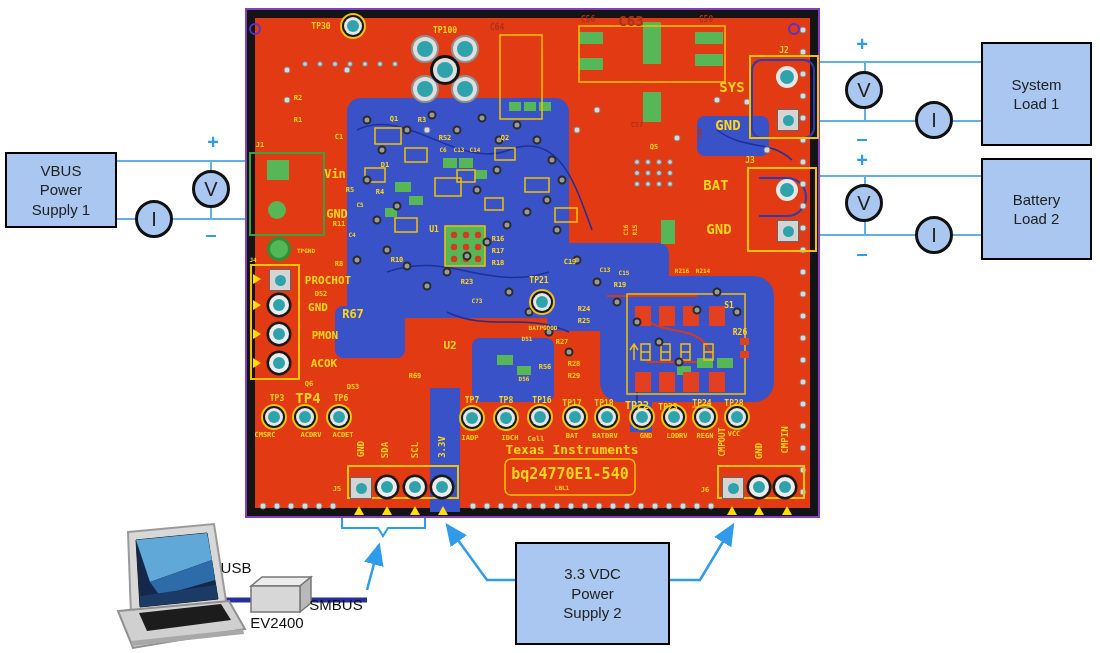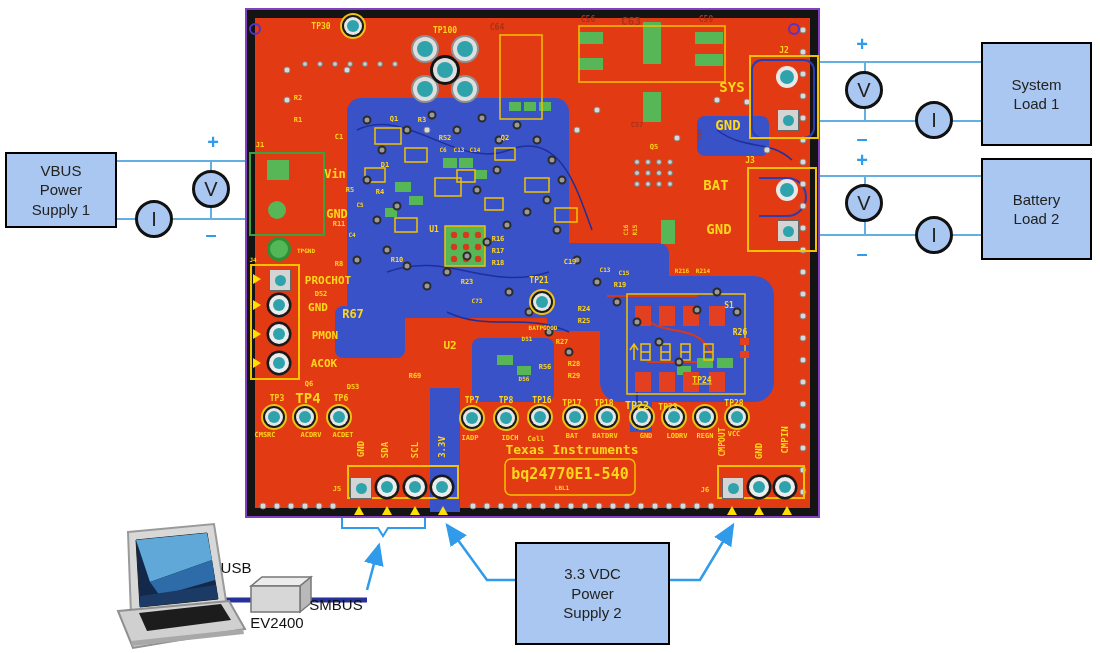--- a/index.html
+++ b/index.html
@@ -376,21 +376,21 @@
         <div class="tp" style="left: 23px; top: 230px; width: 18px; height: 18px; background: rgb(83, 183, 87); box-shadow: rgb(47, 143, 52) 0px 0px 0px 3px;"></div>
         <div class="tp" style="left: 170px; top: 31px; width: 16px; height: 16px; background: rgb(47, 163, 172); box-shadow: rgb(222, 222, 222) 0px 0px 0px 4px, rgb(144, 144, 144) 0px 0px 0px 6px;"></div>
         <div class="tp" style="left: 210px; top: 31px; width: 16px; height: 16px; background: rgb(47, 163, 172); box-shadow: rgb(222, 222, 222) 0px 0px 0px 4px, rgb(144, 144, 144) 0px 0px 0px 6px;"></div>
         <div class="tp" style="left: 170px; top: 71px; width: 16px; height: 16px; background: rgb(47, 163, 172); box-shadow: rgb(222, 222, 222) 0px 0px 0px 4px, rgb(144, 144, 144) 0px 0px 0px 6px;"></div>
         <div class="tp" style="left: 210px; top: 71px; width: 16px; height: 16px; background: rgb(47, 163, 172); box-shadow: rgb(222, 222, 222) 0px 0px 0px 4px, rgb(144, 144, 144) 0px 0px 0px 6px;"></div>
         <div class="tp" style="left: 190px; top: 52px; width: 16px; height: 16px; background: rgb(47, 163, 172); box-shadow: rgb(222, 222, 222) 0px 0px 0px 4px, rgb(20, 20, 20) 0px 0px 0px 7px;"></div>
         <span class="silk" style="left: 74px; top: 16px; font-size: 8px;">TP30</span>
         <span class="silk" style="left: 198px; top: 20px; font-size: 8px;">TP100</span>
         <span class="silk" style="left: 250px; top: 17px; font-size: 8px; color: rgb(168, 50, 28);">C64</span>
         <span class="silk" style="left: 341px; top: 9px; font-size: 8px; color: rgb(168, 50, 28);">C56</span>
-        <span class="silk" style="left: 384px; top: 11px; font-size: 11px; color: rgb(168, 50, 28);">C63</span>
+        <span class="silk" style="left: 384px; top: 11px; font-size: 14px; color: rgb(168, 50, 28);">C63</span>
         <span class="silk" style="left: 459px; top: 9px; font-size: 8px; color: rgb(168, 50, 28);">C59</span>
         <span class="silk" style="left: 537px; top: 40px; font-size: 8px;">J2</span>
         <span class="silk" style="left: 485px; top: 77px; font-size: 14px;">SYS</span>
         <span class="silk" style="left: 481px; top: 115px; font-size: 14px;">GND</span>
         <span class="silk" style="left: 503px; top: 150px; font-size: 8px;">J3</span>
         <span class="silk" style="left: 469px; top: 175px; font-size: 14px;">BAT</span>
         <span class="silk" style="left: 472px; top: 219px; font-size: 14px;">GND</span>
         <span class="silk" style="left: 390px; top: 115px; font-size: 7px; color: rgb(168, 50, 28);">C57</span>
         <span class="silk rot" style="left: 452px; top: 124px; font-size: 6px; color: rgb(168, 50, 28);">C60</span>
         <span class="silk" style="left: 407px; top: 137px; font-size: 7px;">Q5</span>
@@ -464,21 +464,21 @@
         <span class="silk rot" style="left: 138px; top: 440px; font-size: 9px;">SDA</span>
         <span class="silk rot" style="left: 168px; top: 440px; font-size: 9px;">SCL</span>
         <span class="silk rot" style="left: 195px; top: 437px; font-size: 9px;">3.3V</span>
         <span class="silk" style="left: 225px; top: 390px; font-size: 8px;">TP7</span>
         <span class="silk" style="left: 259px; top: 390px; font-size: 8px;">TP8</span>
         <span class="silk" style="left: 295px; top: 390px; font-size: 8px;">TP16</span>
         <span class="silk" style="left: 325px; top: 393px; font-size: 8px;">TP17</span>
         <span class="silk" style="left: 357px; top: 393px; font-size: 8px;">TP18</span>
         <span class="silk" style="left: 390px; top: 395px; font-size: 10px;">TP22</span>
         <span class="silk" style="left: 421px; top: 397px; font-size: 8px;">TP23</span>
-        <span class="silk" style="left: 455px; top: 370px; font-size: 8px; text-decoration: underline;">TP24</span>
+        <span class="silk" style="left: 455px; top: 393px; font-size: 8px; text-decoration: underline;">TP24</span>
         <span class="silk" style="left: 487px; top: 393px; font-size: 8px;">TP28</span>
         <span class="silk" style="left: 223px; top: 428px; font-size: 7px;">IADP</span>
         <span class="silk" style="left: 263px; top: 428px; font-size: 7px;">IDCH</span>
         <span class="silk" style="left: 289px; top: 429px; font-size: 7px;">Cell</span>
         <span class="silk" style="left: 325px; top: 426px; font-size: 7px;">BAT</span>
         <span class="silk" style="left: 358px; top: 426px; font-size: 7px;">BATDRV</span>
         <span class="silk" style="left: 399px; top: 426px; font-size: 7px;">GND</span>
         <span class="silk" style="left: 430px; top: 426px; font-size: 7px;">LODRV</span>
         <span class="silk" style="left: 458px; top: 426px; font-size: 7px;">REGN</span>
         <span class="silk" style="left: 487px; top: 424px; font-size: 7px;">VCC</span>

